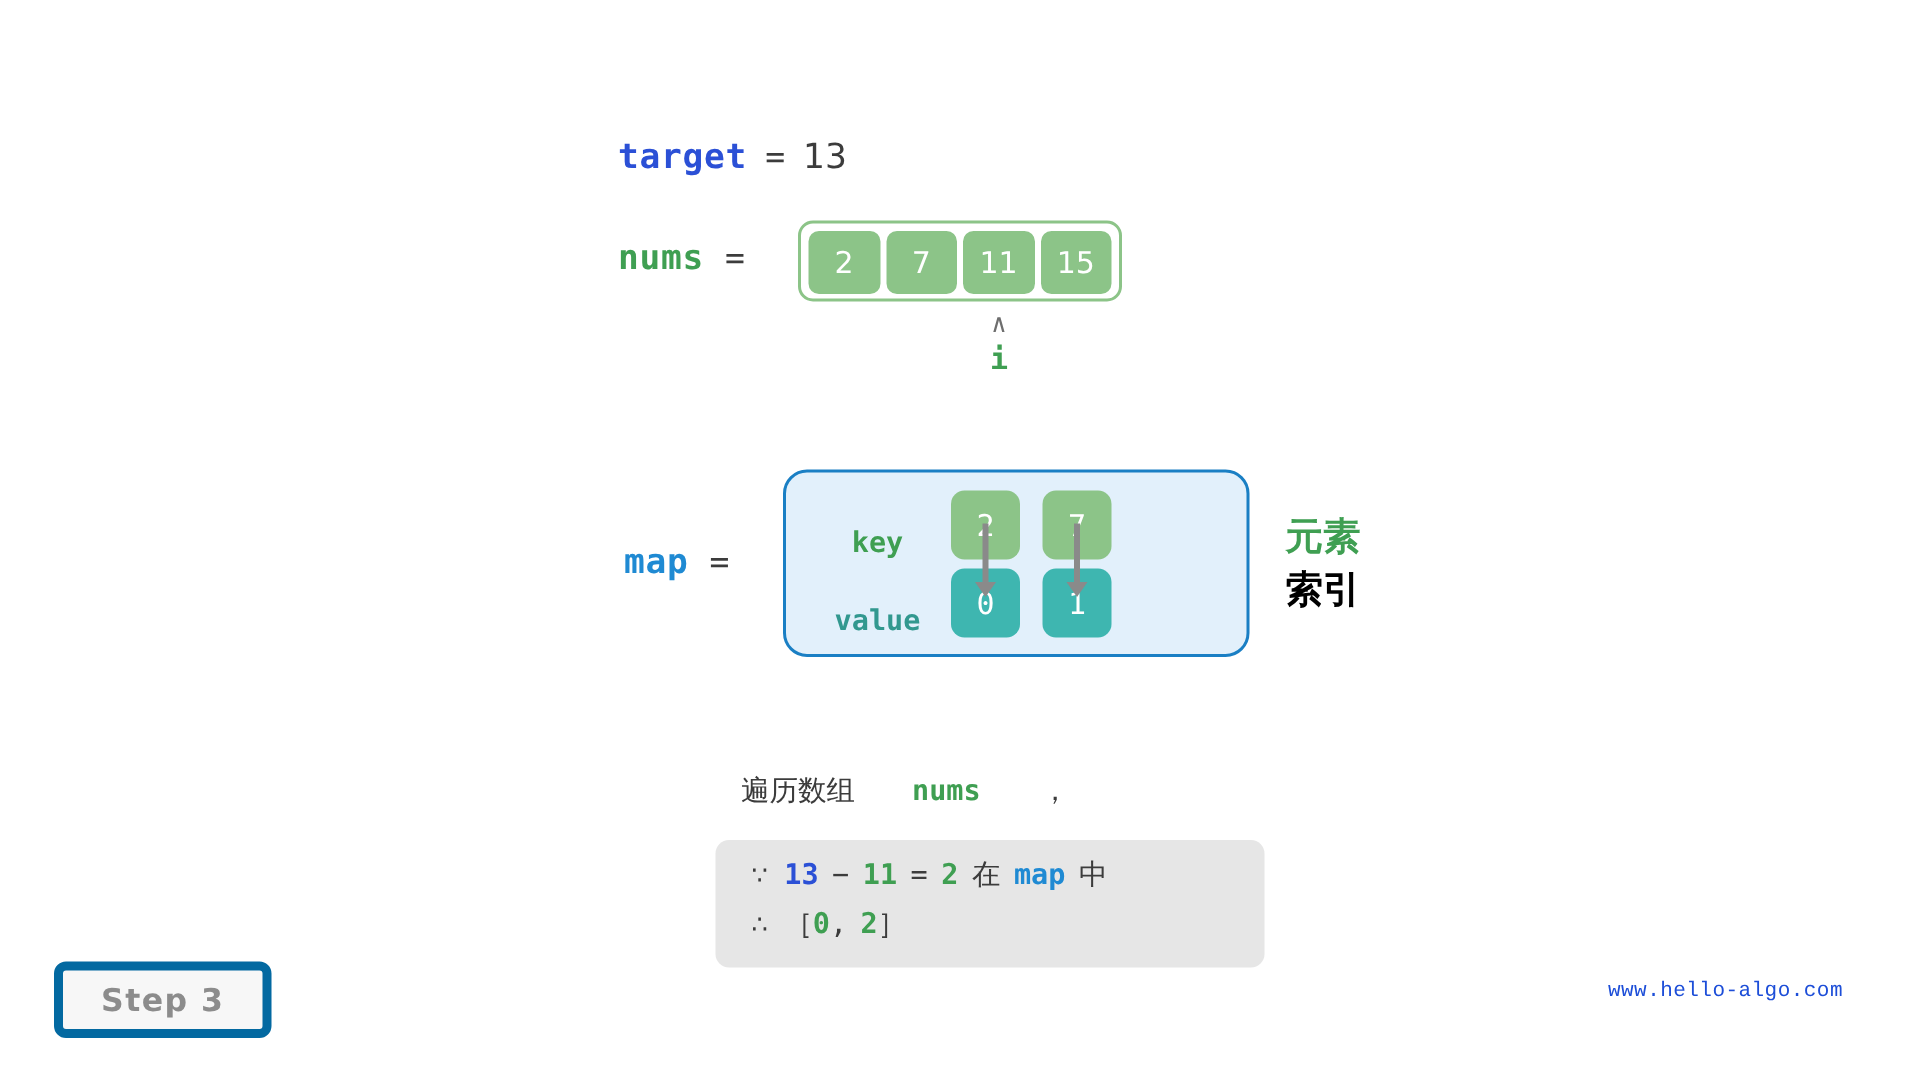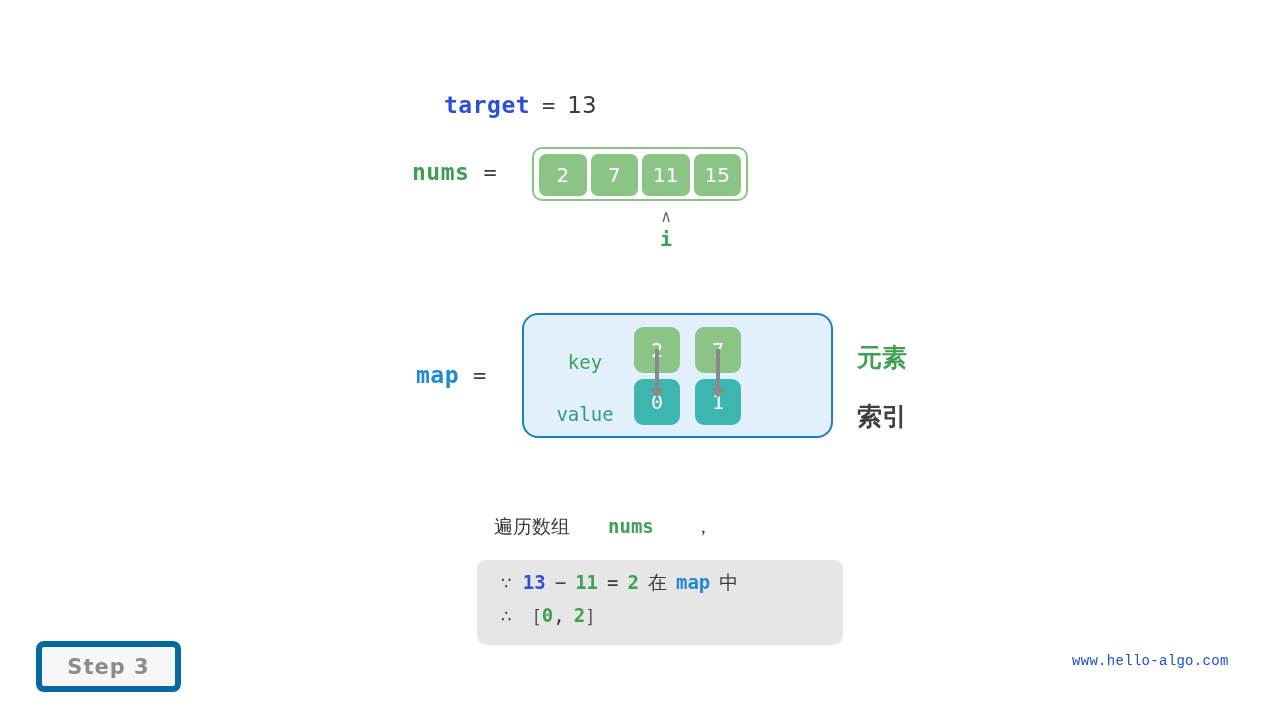--- a/index.html
+++ b/index.html
@@ -19,21 +19,20 @@
   
   .abs { position: absolute; }
 
   
   #target-row {
     left: 412px;
     top: 92px;
     height: 34px;
     display: flex;
     align-items: baseline;
-    margin-left: 32px;
   }
   #target-row .kw {
     font-family: "DejaVu Sans Mono", monospace;
     font-weight: bold;
     font-size: 23px;
     color: #2b50d6;
     letter-spacing: 0.5px;
   }
   #target-row .eq {
     font-family: "DejaVu Sans Mono", monospace;
@@ -152,21 +151,21 @@
     border-radius: 16px;
   }
 
   #map-rowlabels { left: 545px; top: 313px; width: 80px; height: 125px; }
   .map-rowlabel {
     position: absolute;
     left: 0;
     width: 80px;
     text-align: center;
     font-family: "DejaVu Sans Mono", monospace;
-    font-weight: normal;
+    font-weight: bold;
     font-size: 19px;
   }
   .map-rowlabel.key   { top: 38px;  color: #3f9f52; }
   .map-rowlabel.value { top: 90px;  color: #32988f; }
 
   .map-col { position: absolute; width: 46px; }
   .map-cell {
     width: 46px;
     height: 46px;
     border-radius: 9px;
@@ -205,21 +204,21 @@
 
   
   .side-legend {
     position: absolute;
     font-family: "DejaVu Sans", sans-serif;
     font-weight: bold;
     font-size: 25px;
     left: 857px;
   }
   #legend-element { top: 341px; color: #3f9f52; }
-  #legend-index   { top: 400px; color: #404040; }
+  #legend-index   { top: 376px; color: #000000; }
 
   
   #desc-line {
     left: 494px;
     top: 514px;
     font-size: 19px;
     color: #3c3c3c;
     display: flex;
     align-items: baseline;
     gap: 28px;

